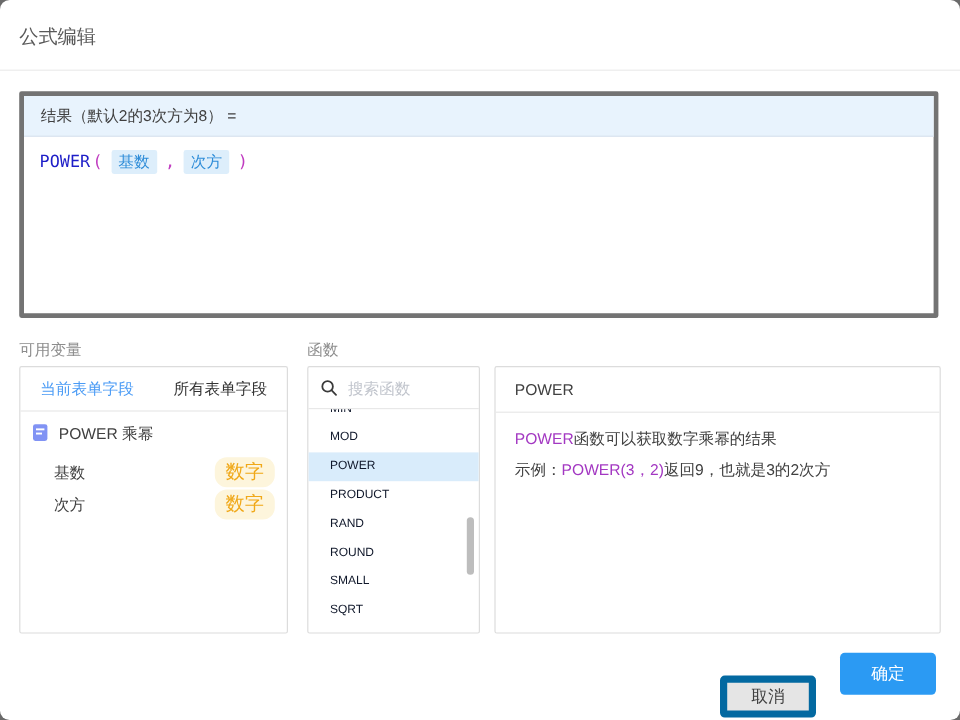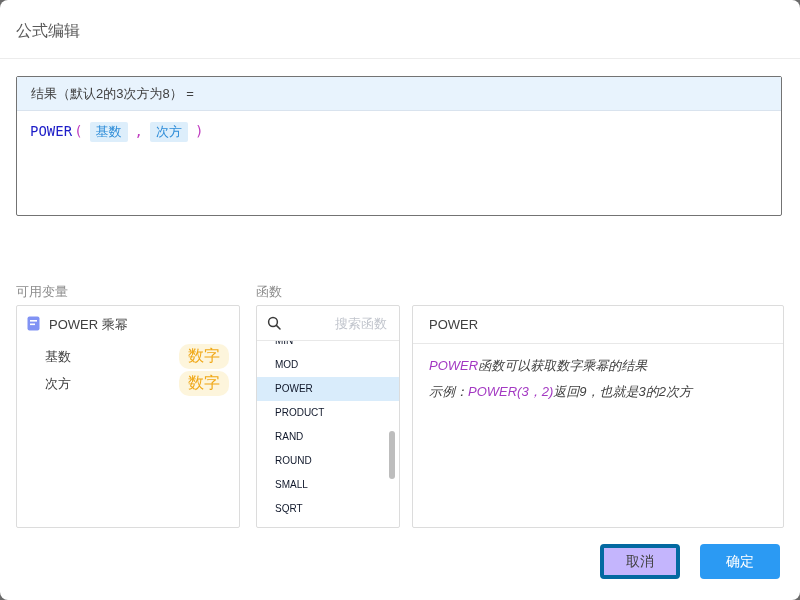--- a/index.html
+++ b/index.html
@@ -15,21 +15,21 @@
     background:#ffffff;
     border-radius:8px;
     overflow:hidden;
   }
   
   .hdr { position:absolute; left:0; top:0; width:100%; height:58px; border-bottom:1px solid #ececec;padding-left:40px; }
   .hdr-title { position:absolute; left:16px; top:21px; font-size:16px; color:#595959; }
   .hdr-close { position:absolute; right:20px; top:17px; font-size:21px; color:#9aa3ad; cursor:pointer; line-height:1; font-weight:300; }
 
   
-  .formula-block { position:absolute; left:16px; top:76px; width:766px; height:140px; border:1px solid #737373; border-radius:2px; box-sizing:border-box; }
+  .formula-block { position:absolute; left:16px; top:76px; width:766px; height:189px; border:4px solid #737373; border-radius:2px; box-sizing:border-box; }
   .result-bar { background:#e8f3fd; height:33px; line-height:33px; padding:0 14px; font-size:13px; color:#404040; border-bottom:1px solid #d9e3ee; }
   .editor { padding:11px 13px; font-family:"DejaVu Sans Mono", monospace; font-size:14px; cursor:text; height:130px; }
   .kw { color:#1e1ec8; }
   .punc { color:#c03cc0; }
   .chip { display:inline-block; background:#ddeefb; color:#2d8cd8; padding:1px 6px; border-radius:2px; margin:0 5px; font-size:13px; }
   .sp { margin:0 2px; }
 
   
   .sec-label { position:absolute; top:283px; font-size:13px; color:#8c8c8c; }
   .sec-vars { left:16px; }
@@ -45,36 +45,36 @@
   .tabs { display:flex; height:36px; border-bottom:1px solid #e8e8e8; }
   .tab { flex:1; display:flex; align-items:center; justify-content:center; font-size:13px; color:#333; cursor:pointer; }
   .tab.active { color:#4a9bf5; }
   .tree { padding-top:10px; }
   .tree-root { display:flex; align-items:flex-start; height:27px; padding-left:10px; gap:9px; font-size:13px; color:#404040; cursor:pointer; }
   .tree-child { display:flex; align-items:center; height:27px; padding-left:28px; padding-right:10px; font-size:13px; color:#404040; cursor:pointer; }
   .badge { margin-left:auto; background:#fdf5dc; color:#f0a818; font-size:16px; padding:2px 9px; border-radius:10px; }
 
   
   .search-row { height:35px; border-bottom:1px solid #e8e8e8; display:flex; align-items:center; padding:0 10px; gap:7px; box-sizing:border-box; }
-  .search-row input { border:none; outline:none; width:100%; font-size:13px; color:#404040; font-family:"Liberation Sans",sans-serif; background:transparent;text-align:right; }
+  .search-row input { border:none; outline:none; width:100%; font-size:13px; color:#404040; font-family:"Liberation Sans",sans-serif; background:transparent; }
   .search-row input::placeholder { color:#c0c4cc; }
   .fn-list { height:185px; overflow:hidden; }
   .fn-item { height:24px; line-height:24px; padding-left:18px; font-size:10px; color:#0f172a; cursor:pointer; }
   .fn-item:first-child { margin-top:-12px; }
   .fn-item.selected { background:#d9ecfb; }
   .scroll-thumb { position:absolute; right:4px; top:125px; width:6px; height:48px; background:#bdbdbd; border-radius:3px; cursor:pointer; }
 
   
   .detail-header { height:37px; line-height:37px; padding-left:16px; font-size:13px; color:#404040; border-bottom:1px solid #e8e8e8; }
-  .detail-body { padding:9px 16px; font-size:13px; line-height:26px; color:#404040;font-style:italic; }
+  .detail-body { padding:9px 16px; font-size:13px; line-height:26px; color:#404040; }
   .purple { color:#a338c2; }
 
   
   .btn { position:absolute; top:544px; height:35px; width:80px; border-radius:4px; font-size:14px; font-family:"Liberation Sans",sans-serif; cursor:pointer; }
-  .btn-cancel { left:600px; background:#c4b5fd; border:4px solid #0369a1; color:#404040; }
+  .btn-cancel { left:600px; background:#e5e5e5; border:6px solid #0369a1; color:#404040;margin-top:19px; }
   .btn-ok { left:700px; background:#2b9af3; border:none; color:#fff; }
 
   .icon-svg { flex:0 0 auto; display:block; }
 </style>
 </head>
 <body>
 
 <div class="dialog">
 
   <div class="hdr">
@@ -86,20 +86,24 @@
     <div class="result-bar">结果（默认2的3次方为8） =</div>
     <div class="editor">
       <span class="kw">POWER</span><span class="punc sp">(</span><span class="chip">基数</span><span class="punc sp">,</span><span class="chip">次方</span><span class="punc sp">)</span>
     </div>
   </div>
 
   <div class="sec-label sec-vars">可用变量</div>
   <div class="sec-label sec-funcs">函数</div>
 
   <div class="panel left-panel">
+    <div class="tabs">
+      <div class="tab active">当前表单字段</div>
+      <div class="tab">所有表单字段</div>
+    </div>
     <div class="tree">
       <div class="tree-root">
         <svg class="icon-svg" width="13" height="15" viewBox="0 0 13 15">
           <rect x="0.5" y="0.5" width="12" height="14" rx="2" fill="#8193f4"></rect>
           <rect x="3" y="4" width="7" height="1.6" fill="#ffffff"></rect>
           <rect x="3" y="7.5" width="5" height="1.6" fill="#ffffff"></rect>
         </svg>
         <span>POWER 乘幂</span>
       </div>
       <div class="tree-child">

